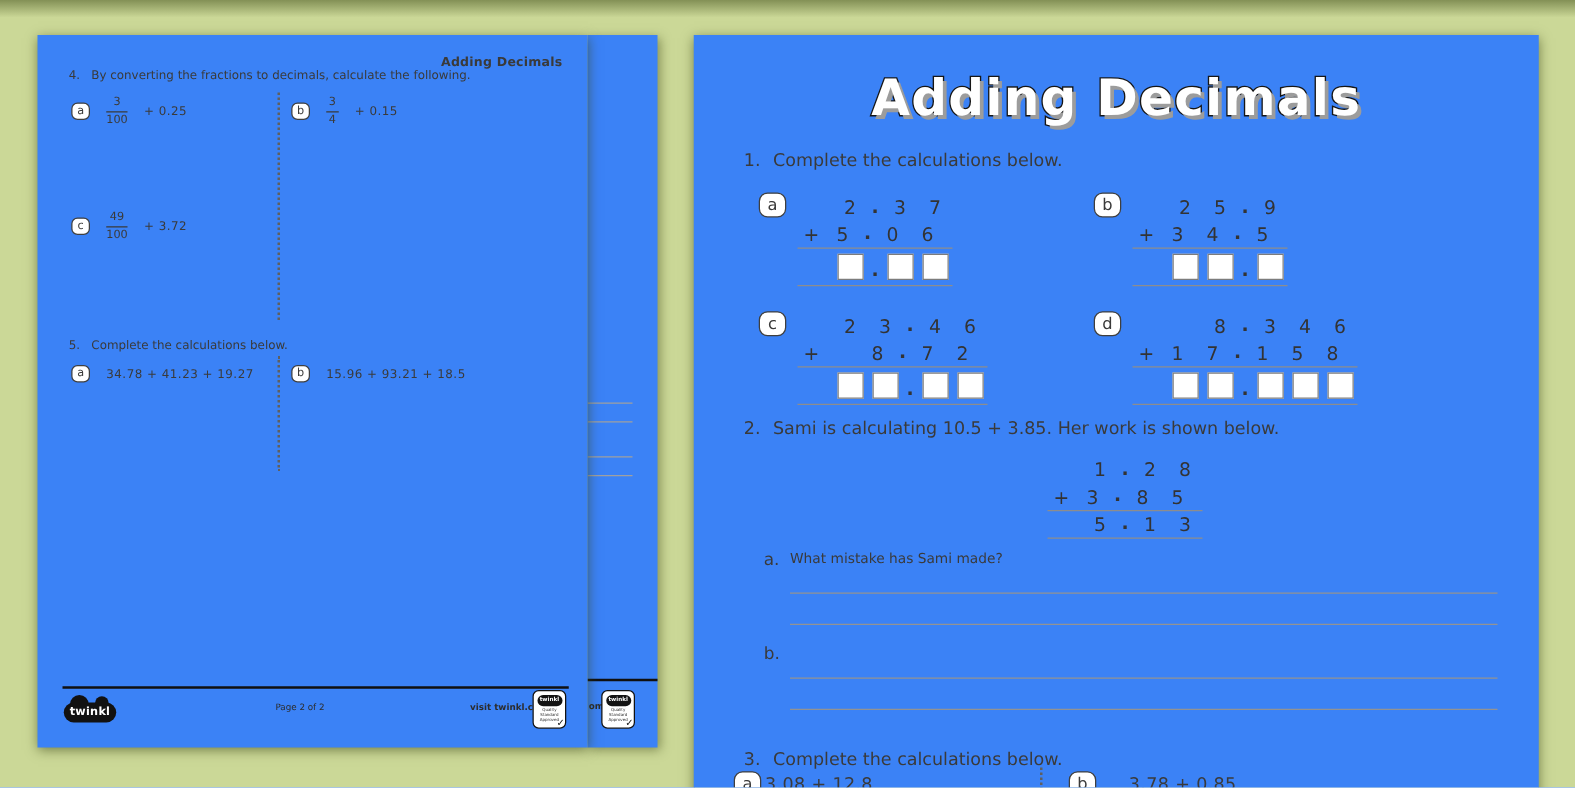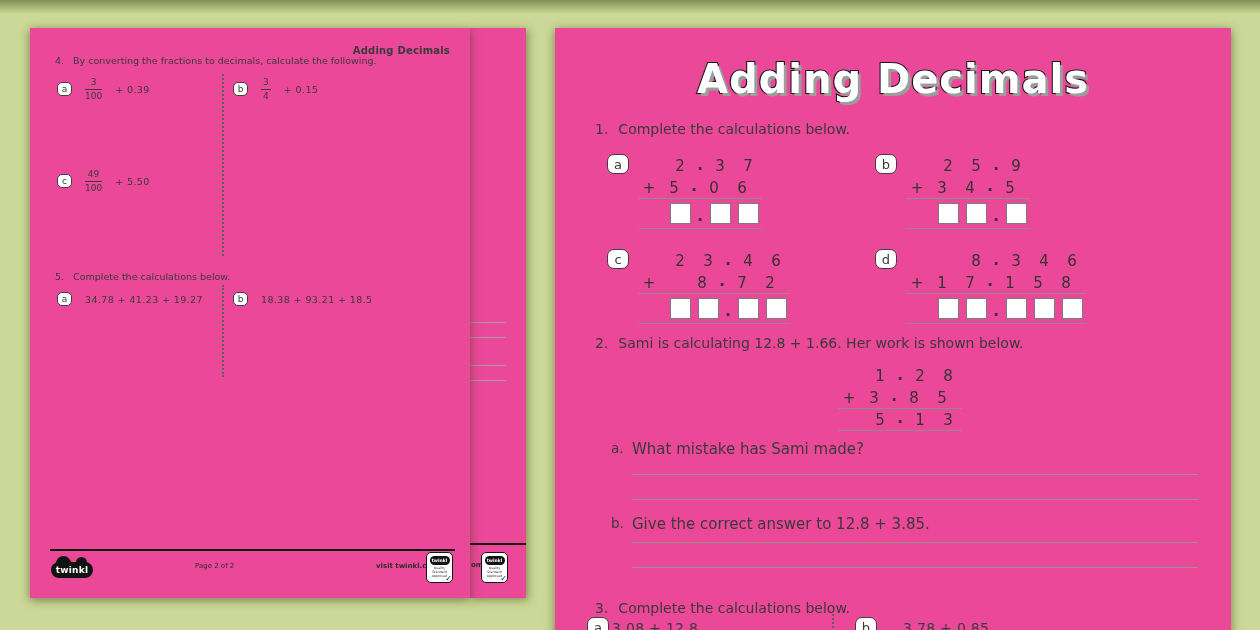--- a/index.html
+++ b/index.html
@@ -3,21 +3,21 @@
 <meta charset="utf-8">
 <style>
   * { margin:0; padding:0; box-sizing:border-box; }
   html,body { width:1260px; height:630px; overflow:hidden; }
   body { font-family:"DejaVu Sans", sans-serif; }
 
   .stage { position:relative; width:1260px; height:630px; background:#cbd897; overflow:hidden; }
   .stage .top-vignette { position:absolute; left:0; top:0; width:100%; height:14px;
     background:linear-gradient(rgba(72,85,32,.55), rgba(72,85,32,0)); pointer-events:none; }
 
-  .page { position:absolute; background:#ec4899; box-shadow:0 2px 9px rgba(55,65,18,.6); color:#3a3a3a; }
+  .page { position:absolute; background:#3b82f6; box-shadow:0 2px 9px rgba(55,65,18,.6); color:#3a3a3a; }
   .page-left  { left:30px;  top:28px; width:440px; height:570px; z-index:2; }
   .page-back  { left:470px; top:28px; width:56px;  height:570px; z-index:1; box-shadow:2px 2px 8px rgba(55,65,18,.5); }
   .page-right { left:555px; top:28px; width:676px; height:640px; z-index:1; }
 
   .abs { position:absolute; }
 
   
   .lp-header { right:20px; top:17px; font-size:10px; font-weight:bold; letter-spacing:.2px; }
   .q-row-sm { display:flex; gap:9px; font-size:9.5px; }
   .badge-letter { display:flex; align-items:center; justify-content:center; background:#fff;
@@ -66,21 +66,21 @@
   .add-row { display:flex; align-items:center; height:22px; }
   .add-row.underlined { border-bottom:1.5px solid #8d8d8d; }
   .add-row.answer { height:30px; }
   .add-cell { display:flex; align-items:center; justify-content:center; }
   .col-digit { width:28px; }
   .col-sign  { width:22px; }
   .col-dot   { width:12px; align-self:flex-end; padding-bottom:3px; font-weight:bold; }
   .answer-box { display:block; width:21px; height:21px; border:1.6px solid #7c7c7c; background:#fff; }
 
   .part-label { font-size:13.5px; }
-  .part-prompt { font-size:15px;text-align:center; }
+  .part-prompt { font-size:11px;text-align:center; }
   .answer-line { height:1px; background:#939393; }
   .expr-lg { font-size:14px; letter-spacing:.3px; }
 </style>
 </head>
 <body>
 
 <div class="stage">
 
   <div class="page page-back">
     <div class="abs frag-line" style="left:0;top:294px;width:36px;"></div>
@@ -109,67 +109,67 @@
     </div>
 
     <div class="abs v-dotted" style="left:192px;top:46px;height:182px;"></div>
 
     <div class="abs item-row-sm" style="left:27px;top:49px;">
       <span class="badge-letter badge-sm">a</span>
       <span class="fraction">
         <span class="num">3</span>
         <span class="den">100</span>
       </span>
-      <span class="expr-sm">+ 0.39</span>
+      <span class="expr-sm">+ 0.25</span>
     </div>
 
     <div class="abs item-row-sm" style="left:203px;top:49px;">
       <span class="badge-letter badge-sm">b</span>
       <span class="fraction">
         <span class="num">3</span>
         <span class="den">4</span>
       </span>
       <span class="expr-sm">+ 0.15</span>
     </div>
 
     <div class="abs item-row-sm" style="left:27px;top:141px;">
       <span class="badge-letter badge-sm">c</span>
       <span class="fraction">
         <span class="num">49</span>
         <span class="den">100</span>
       </span>
-      <span class="expr-sm">+ 5.50</span>
+      <span class="expr-sm">+ 3.72</span>
     </div>
 
     <div class="abs q-row-sm" style="left:25px;top:243px;">
       <span class="q-num">5.</span>
       <span>Complete the calculations below.</span>
     </div>
 
     <div class="abs v-dotted" style="left:192px;top:257px;height:92px;"></div>
 
     <div class="abs item-row-sm" style="left:27px;top:259px;">
       <span class="badge-letter badge-sm">a</span>
       <span class="expr-sm">34.78 + 41.23 + 19.27</span>
     </div>
 
     <div class="abs item-row-sm" style="left:203px;top:259px;">
       <span class="badge-letter badge-sm">b</span>
-      <span class="expr-sm">18.38 + 93.21 + 18.5</span>
+      <span class="expr-sm">15.96 + 93.21 + 18.5</span>
     </div>
 
     <div class="abs footer-line" style="left:20px;top:521px;width:405px;"></div>
 
     <div class="abs twinkl-logo" style="left:21px;top:527px;">
       <div class="cloud">
         <span>twinkl</span>
       </div>
     </div>
 
-    <div class="abs footer-text" style="left:165px;top:534px;width:90px;text-align:left;">Page 2 of 2</div>
+    <div class="abs footer-text" style="left:165px;top:534px;width:90px;text-align:center;">Page 2 of 2</div>
 
     <div class="abs footer-text bold" style="left:346px;top:534px;">visit twinkl.com</div>
 
     <div class="abs qb-wrap" style="left:396px;top:524px;">
       <div class="quality-badge">
         <div class="mini-cloud">
           <span>twinkl</span>
         </div>
         <div class="caption">Quality Standard Approved</div>
         <div class="tick">✓</div>
@@ -319,21 +319,21 @@
             <span class="answer-box"></span>
           </span>
           <span class="add-cell col-digit">
             <span class="answer-box"></span>
           </span>
         </div>
       </div>
 
     <div class="abs q-row" style="left:40px;top:307px;">
       <span class="q-num">2.</span>
-      <span>Sami is calculating 12.8 + 1.66. Her work is shown below.</span>
+      <span>Sami is calculating 10.5 + 3.85. Her work is shown below.</span>
     </div>
 
     <div class="abs addition" style="left:276px;top:337px;">
         <div class="add-row">
           <span class="add-cell col-digit"></span>
           <span class="add-cell col-digit">1</span>
           <span class="add-cell col-dot">.</span>
           <span class="add-cell col-digit">2</span>
           <span class="add-cell col-digit">8</span>
         </div>
@@ -352,21 +352,20 @@
           <span class="add-cell col-digit">3</span>
         </div>
       </div>
 
     <div class="abs part-label" style="left:56px;top:412px;">a.</div>
     <div class="abs part-prompt" style="left:77px;top:412px;">What mistake has Sami made?</div>
     <div class="abs answer-line" style="left:77px;top:446px;width:566px;"></div>
     <div class="abs answer-line" style="left:77px;top:471px;width:566px;"></div>
 
     <div class="abs part-label" style="left:56px;top:487px;">b.</div>
-    <div class="abs part-prompt" style="left:77px;top:487px;">Give the correct answer to 12.8 + 3.85.</div>
     <div class="abs answer-line" style="left:77px;top:514px;width:566px;"></div>
     <div class="abs answer-line" style="left:77px;top:539px;width:566px;"></div>
 
     <div class="abs q-row" style="left:40px;top:572px;">
       <span class="q-num">3.</span>
       <span>Complete the calculations below.</span>
     </div>
 
     <span class="abs badge-letter badge-lg" style="left:32px;top:589px;">a</span>
     <div class="abs expr-lg" style="left:57px;top:592px;">3.08 + 12.8</div>

